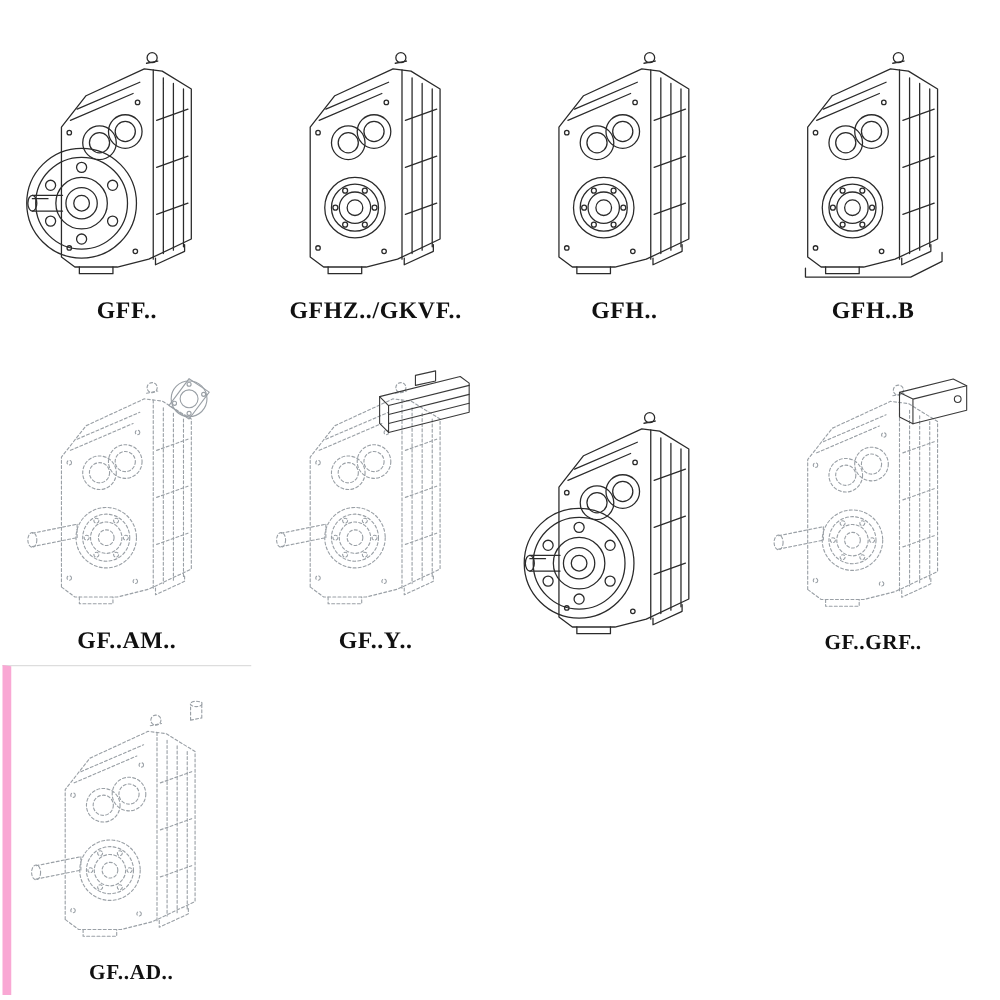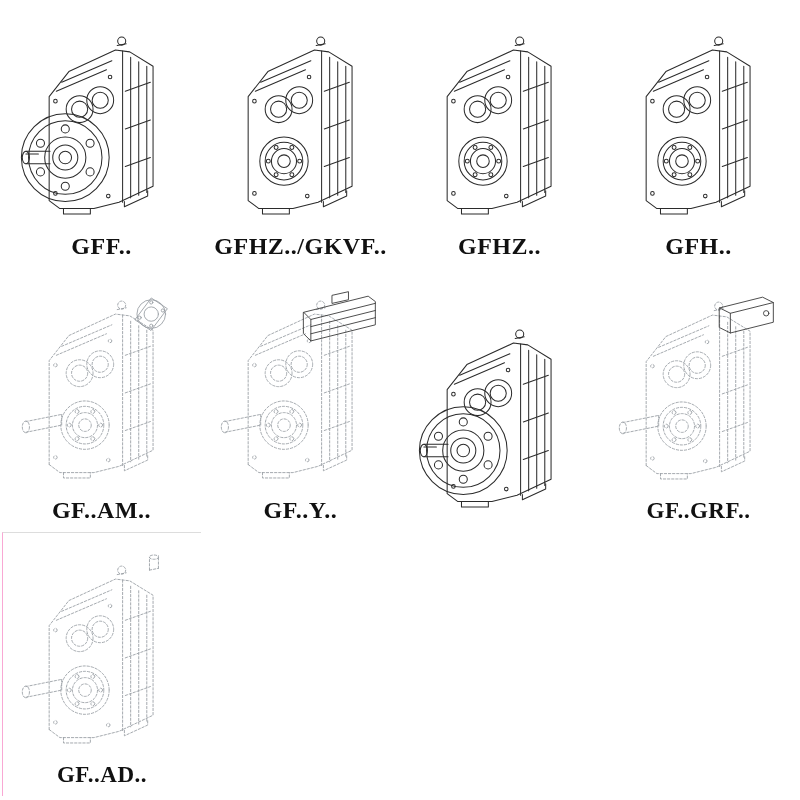--- a/index.html
+++ b/index.html
@@ -10,34 +10,34 @@
     grid-template-rows:repeat(3,1fr);
     box-sizing:border-box;
     padding:4px 2px;
     font-family:"Liberation Serif","DejaVu Serif",serif;
   }
   .cell {
     display:flex; flex-direction:column; align-items:center;
     justify-content:flex-end; padding-bottom:8px; box-sizing:border-box;
     overflow:hidden;
   }
-  .cell.boxed { border-top:1px solid #ddd; border-left:1px solid #f9a8d4; }
+  .cell.boxed { border-top:1px solid #ddd; border-left:7px solid #f9a8d4; }
   .drawing {
     width:180px; height:206px;
     stroke:#2b2b2b; stroke-width:1.15; fill:none;
     stroke-linejoin:round; stroke-linecap:round;
   }
   .drawing.dashed { stroke:#9aa0a6; stroke-width:1; stroke-dasharray:2.6 2; }
   .solid-overlay { stroke-dasharray:none; stroke:#3a3a3a; }
   .light-overlay { stroke-dasharray:none; stroke:#9aa0a6; }
   .label {
-    font-weight:bold; font-size:24px; color:#111;
+    font-weight:bold; font-size:19px; color:#111;
     letter-spacing:0.5px; margin-top:2px; white-space:nowrap;
   }
-  .label.lg { font-size:23px; }
+  .label.lg { font-size:17px; }
   .defs-holder { position:absolute; width:0; height:0; overflow:hidden; }
 </style>
 </head>
 <body>
 
 <svg class="defs-holder" aria-hidden="true">
   <defs>
     <symbol id="g-body">
       <path d="M36 196 L36 80 L58 52 L110 28 L126 30 L152 46 L152 180 L114 198 L86 205 L48 205 Z"></path>
       <path d="M118 29 L118 198"></path>
@@ -143,39 +143,40 @@
 
   <div class="cell">
     <svg class="drawing" viewBox="0 0 190 230">
       <use href="#g-body"></use>
       <use href="#g-upperbores"></use>
       <use href="#g-mainbearing"></use>
     </svg>
     <div class="label">GFHZ../GKVF..</div>
   </div>
 
-  <div class="cell">
-    <svg class="drawing" viewBox="0 0 190 230">
-      <use href="#g-body"></use>
-      <use href="#g-upperbores"></use>
-      <use href="#g-mainbearing"></use>
-    </svg>
-    <div class="label">GFHZ..</div>
-  </div>
 
 
   <div class="cell">
     <svg class="drawing" viewBox="0 0 190 230">
       <use href="#g-body"></use>
       <use href="#g-upperbores"></use>
       <use href="#g-mainbearing"></use>
     </svg>
     <div class="label">GFH..</div>
   </div>
 
+  <div class="cell">
+    <svg class="drawing" viewBox="0 0 190 230">
+      <use href="#g-body"></use>
+      <use href="#g-upperbores"></use>
+      <use href="#g-mainbearing"></use>
+      <use href="#g-base"></use>
+    </svg>
+    <div class="label">GFH..B</div>
+  </div>
 
   <div class="cell">
     <svg class="drawing dashed" viewBox="0 0 190 230">
       <use href="#g-body"></use>
       <use href="#g-upperbores"></use>
       <use href="#g-mainbearing"></use>
       <use href="#g-shaft"></use>
       <use href="#g-amflange" class="light-overlay"></use>
     </svg>
     <div class="label">GF..AM..</div>

